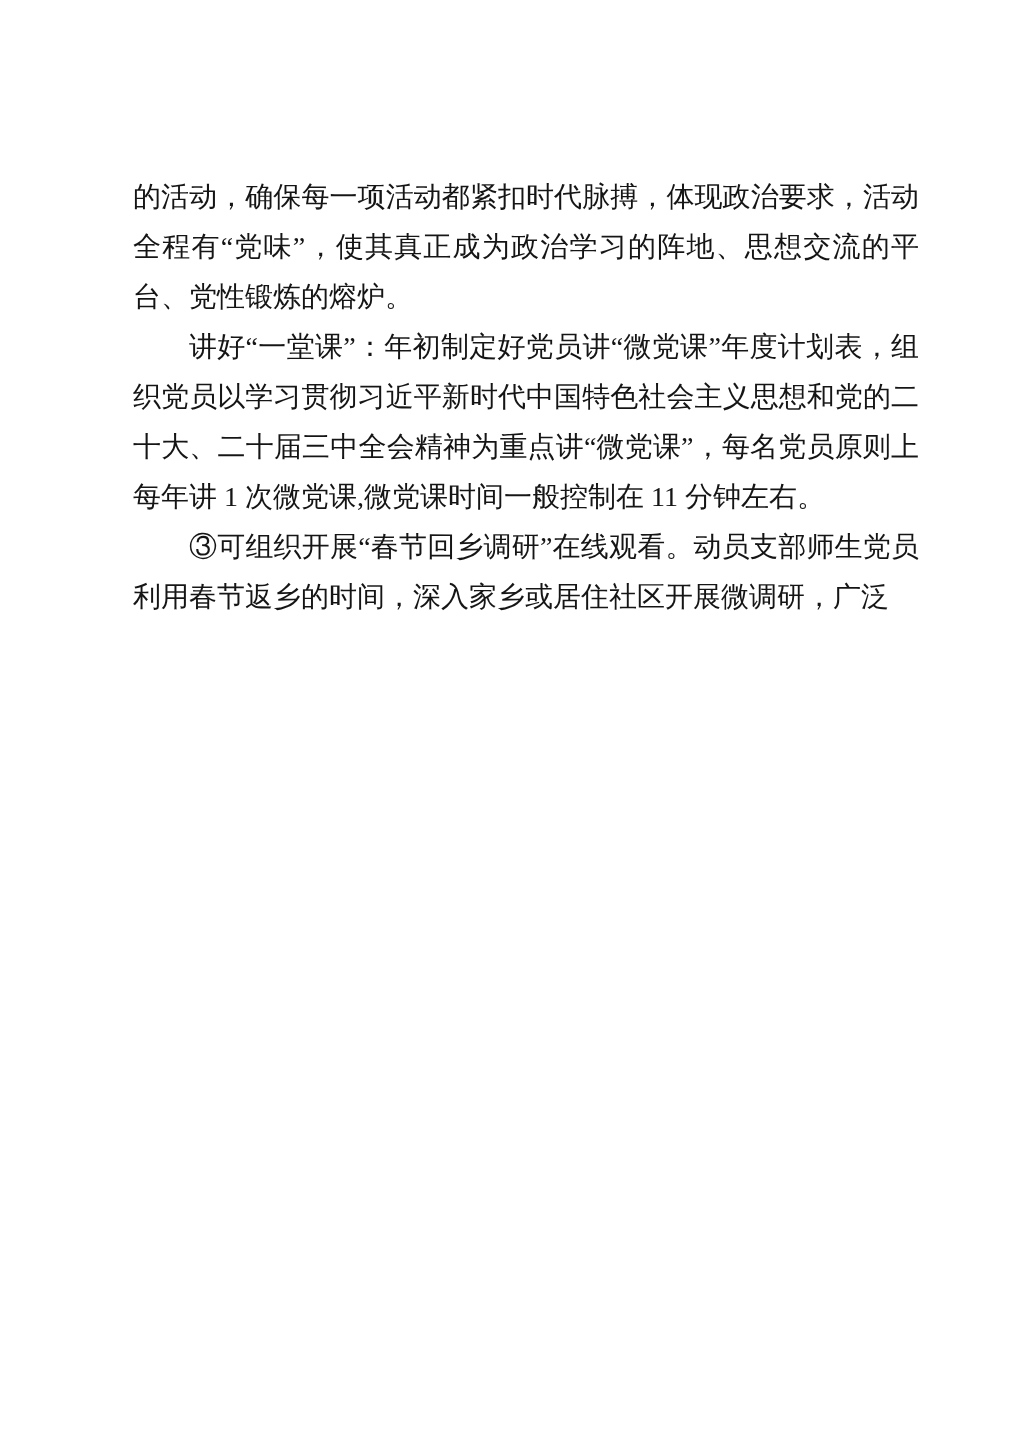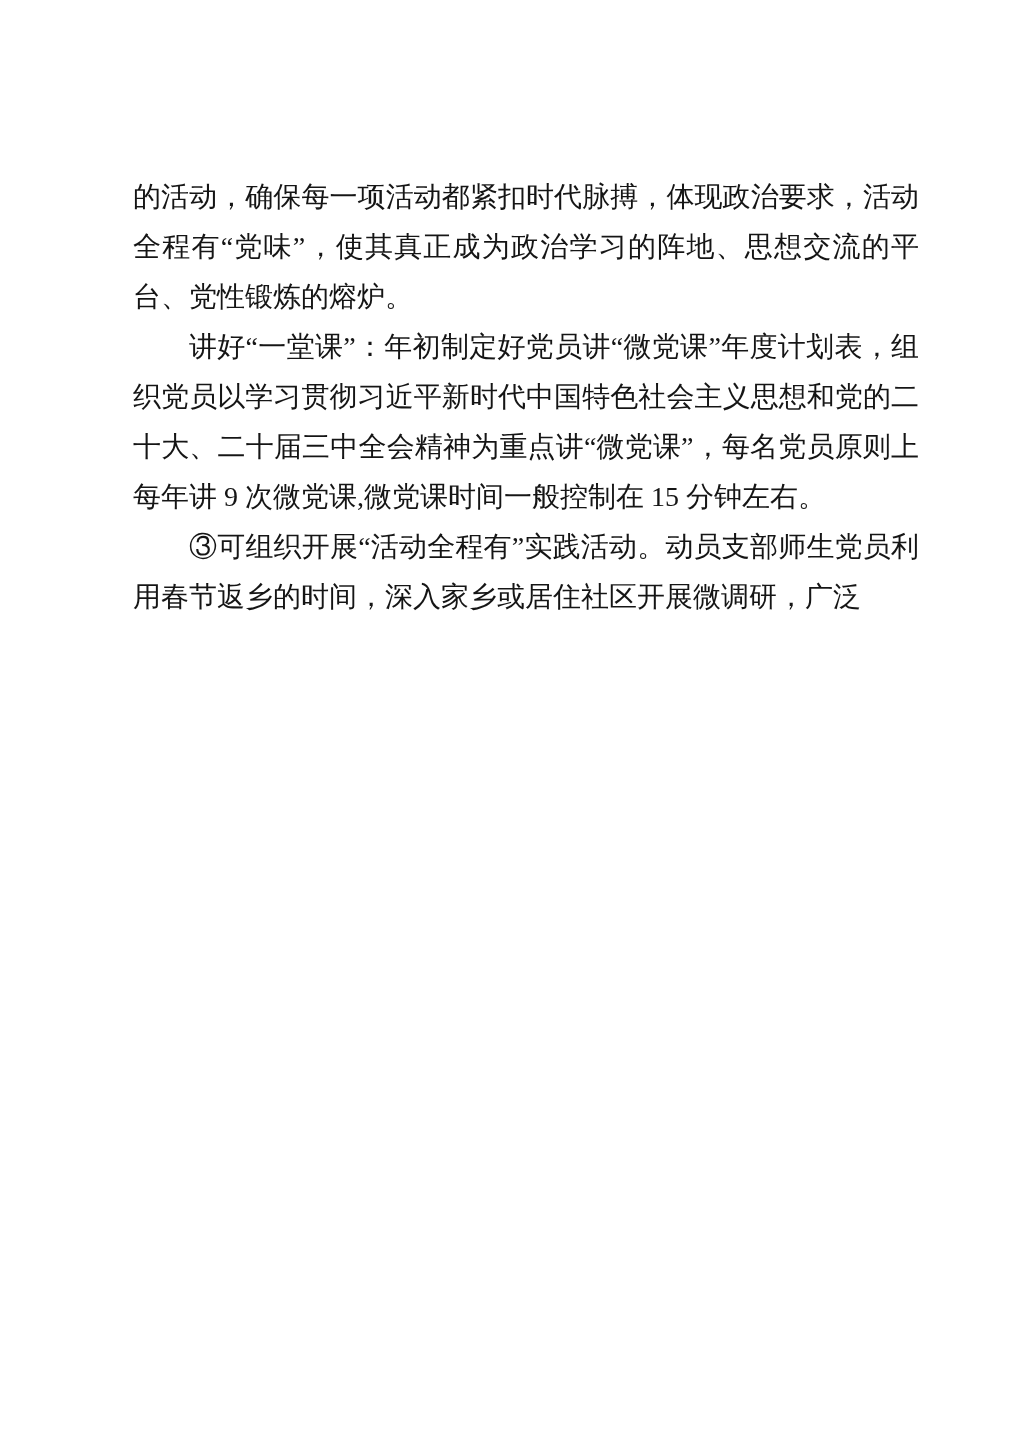--- a/index.html
+++ b/index.html
@@ -46,19 +46,19 @@
     color: #151515;
     letter-spacing: 1px;
   }
 </style>
 </head>
 <body>
 
 <div class="page">
   <div class="doc-body" id="doc-body">
       <p><span>的活动，确保每一项活动都紧扣时代脉搏，体现政治要求，活动全程有“党味”，使其真正成为政治学习的阵地、思想交流的平台、党性锻炼的熔炉。</span></p>
-      <p class="indent"><span class="lead-bold">讲好“一堂课”：</span><span>年初制定好党员讲“微党课”年度计划表，组织党员以学习贯彻习近平新时代中国特色社会主义思想和党的二十大、二十届三中全会精神为重点讲“微党课”，每名党员原则上每年讲 9 次微党课,微党课时间一般控制在 15 分钟左右。</span></p>
-      <p class="indent"><span>③可组织开展“活动全程有”实践活动。动员支部师生党员利用春节返乡的时间，深入家乡或居住社区开展微调研，广泛</span></p>
+      <p class="indent"><span class="lead-bold">讲好“一堂课”：</span><span>年初制定好党员讲“微党课”年度计划表，组织党员以学习贯彻习近平新时代中国特色社会主义思想和党的二十大、二十届三中全会精神为重点讲“微党课”，每名党员原则上每年讲 1 次微党课,微党课时间一般控制在 11 分钟左右。</span></p>
+      <p class="indent"><span>③可组织开展“春节回乡调研”在线观看。动员支部师生党员利用春节返乡的时间，深入家乡或居住社区开展微调研，广泛</span></p>
     </div>
   <div class="page-footer">
     <span>— 2 —</span>
   </div>
 </div>
 
 </body></html>

